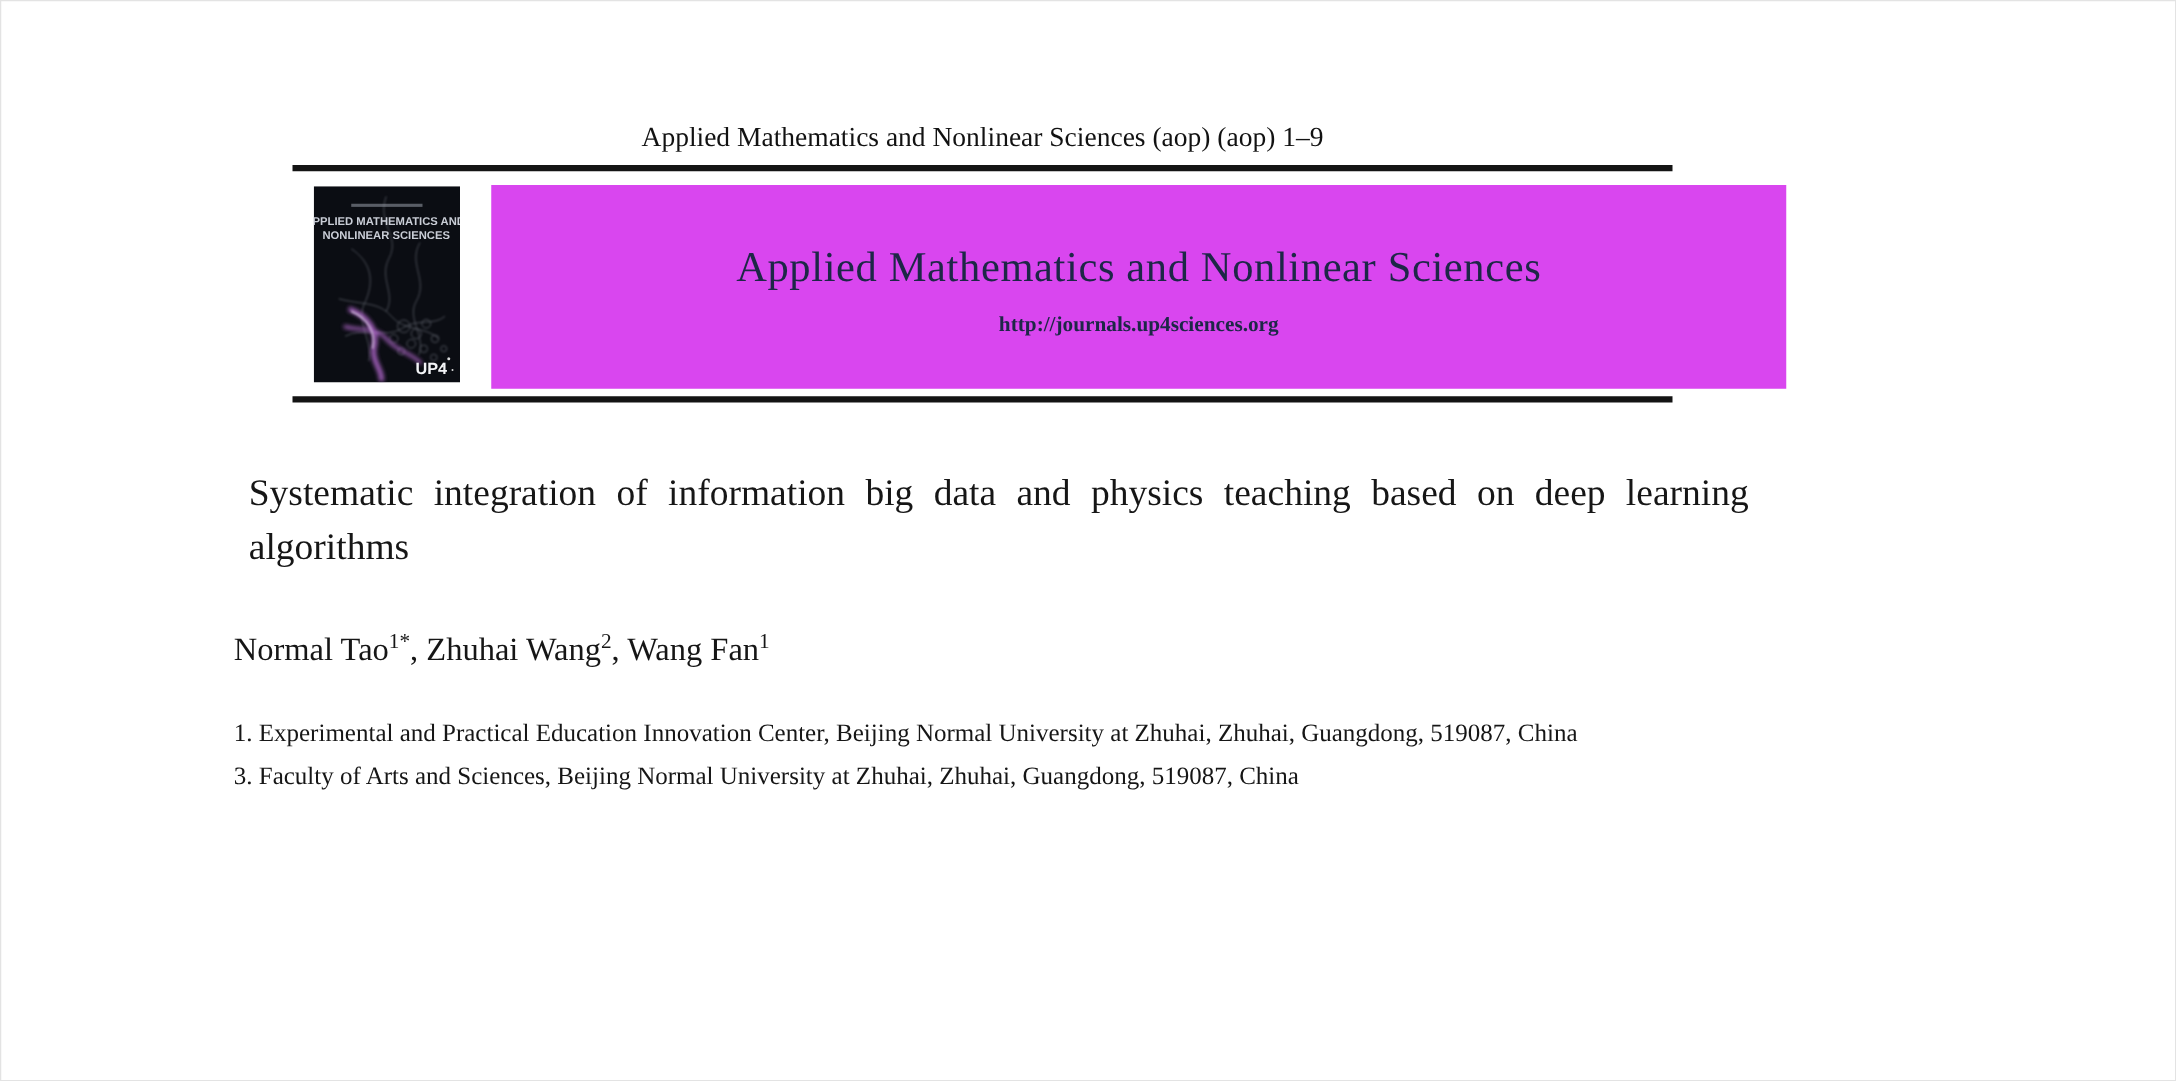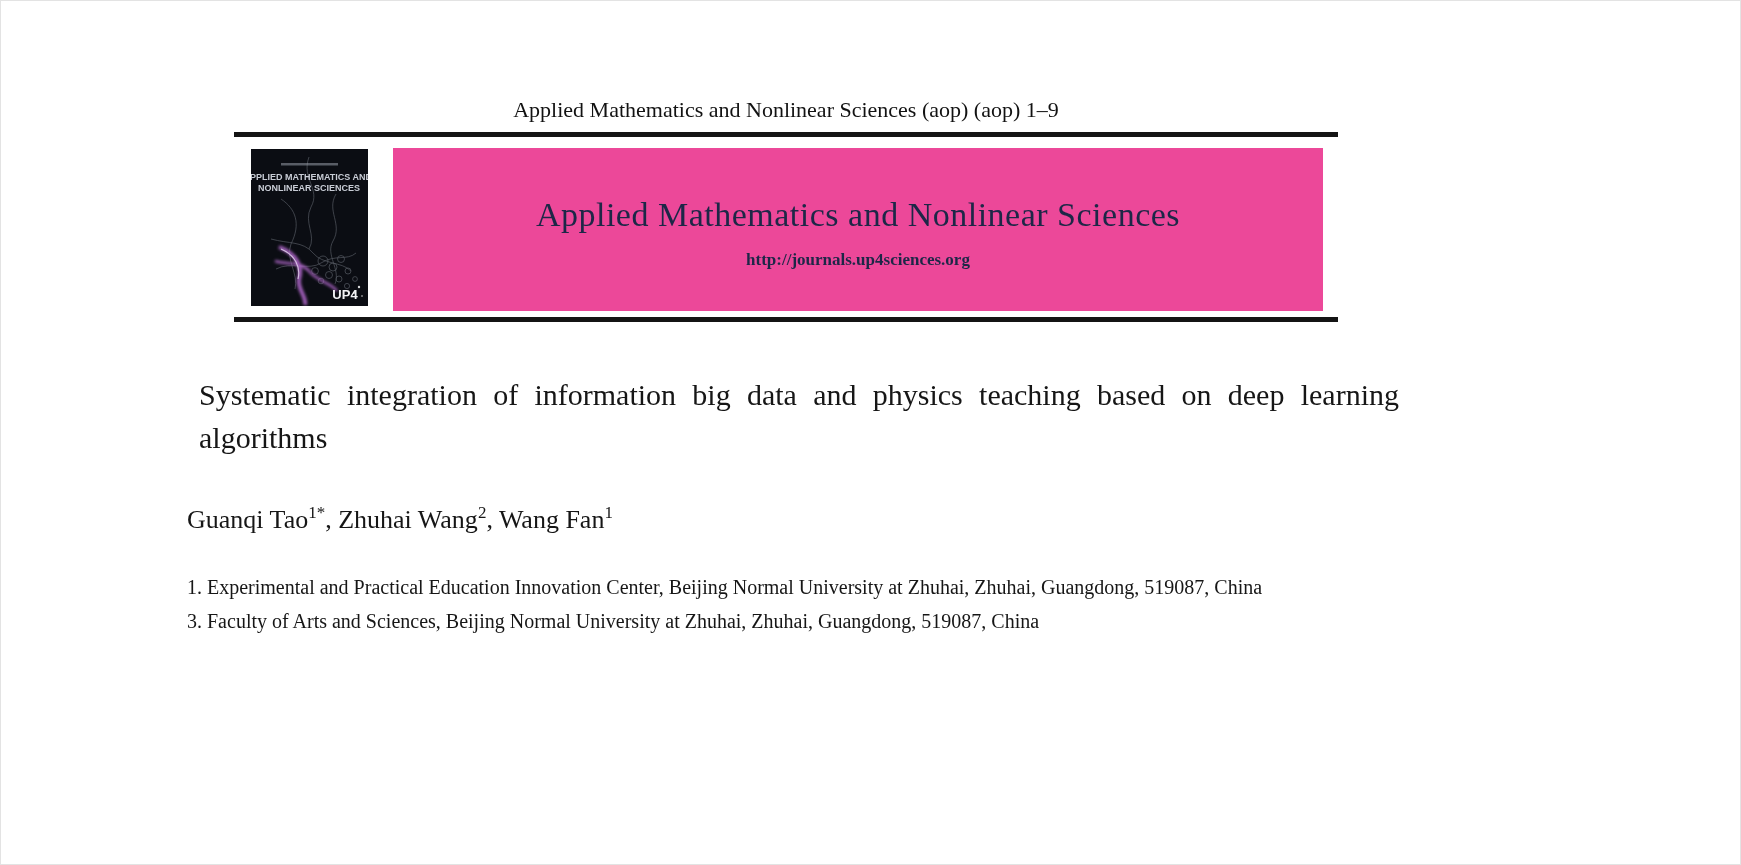--- a/index.html
+++ b/index.html
@@ -30,22 +30,22 @@
   .rule-bottom { top: 316px; }
   .cover {
     position: absolute;
     left: 250px; top: 148px;
     width: 117px; height: 157px;
     display: block;
   }
   .banner {
     position: absolute;
     left: 392px; top: 147px;
-    width: 930px; height: 163px;
-    background: #ec4899;
+    width: 1036px; height: 163px;
+    background: #d946ef;
     text-align: center;
   }
   .banner .journal-name {
     margin-top: 48px;
     font-size: 34px;
     font-weight: normal;
     letter-spacing: 0.5px;
     color: #1d2747;
   }
   .banner .journal-url {
@@ -147,20 +147,20 @@
 
   <div class="banner">
     <div class="journal-name">Applied Mathematics and Nonlinear Sciences</div>
     <a class="journal-url" href="#">http://journals.up4sciences.org</a>
   </div>
 
   <div class="rule rule-bottom"></div>
 
   <h1 class="article-title">Systematic integration of information big data and physics teaching based on deep learning algorithms</h1>
 
-  <p class="authors"><span>Guanqi Tao</span><sup>1*</sup><span class="sep">, </span><span>Zhuhai Wang</span><sup>2</sup><span class="sep">, </span><span>Wang Fan</span><sup>1</sup></p>
+  <p class="authors"><span>Normal Tao</span><sup>1*</sup><span class="sep">, </span><span>Zhuhai Wang</span><sup>2</sup><span class="sep">, </span><span>Wang Fan</span><sup>1</sup></p>
 
   <div class="affiliations">
     <p>1. Experimental and Practical Education Innovation Center, Beijing Normal University at Zhuhai, Zhuhai, Guangdong, 519087, China</p>
     <p>3. Faculty of Arts and Sciences, Beijing Normal University at Zhuhai, Zhuhai, Guangdong, 519087, China</p>
   </div>
 
 </div>
 
 </body></html>

